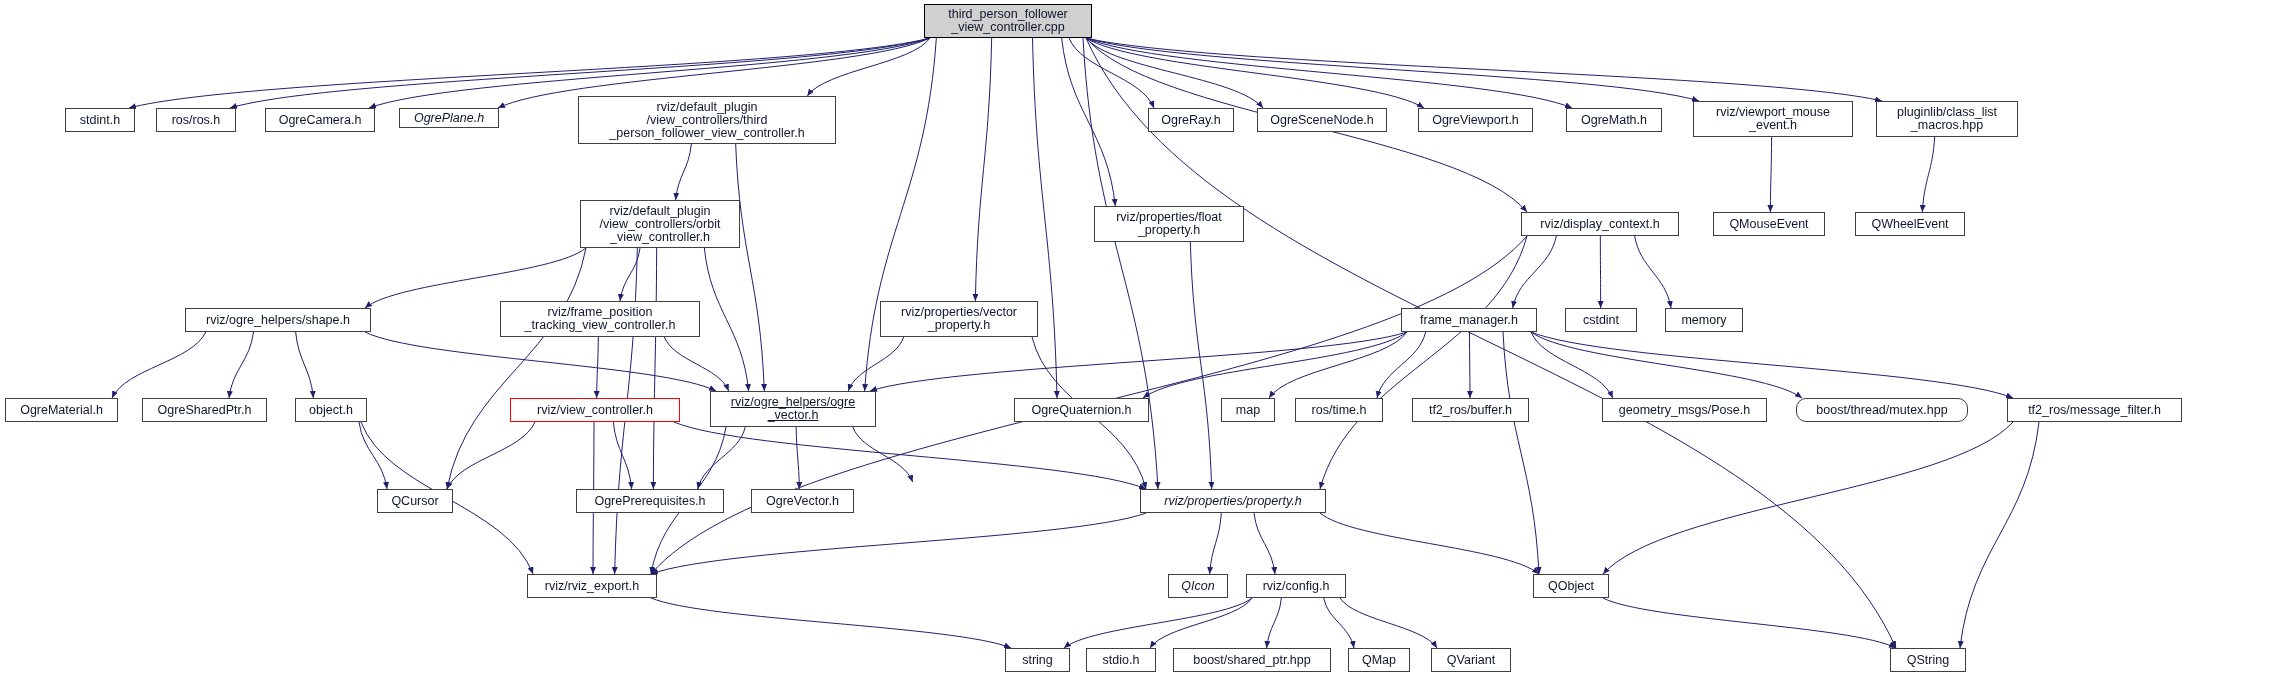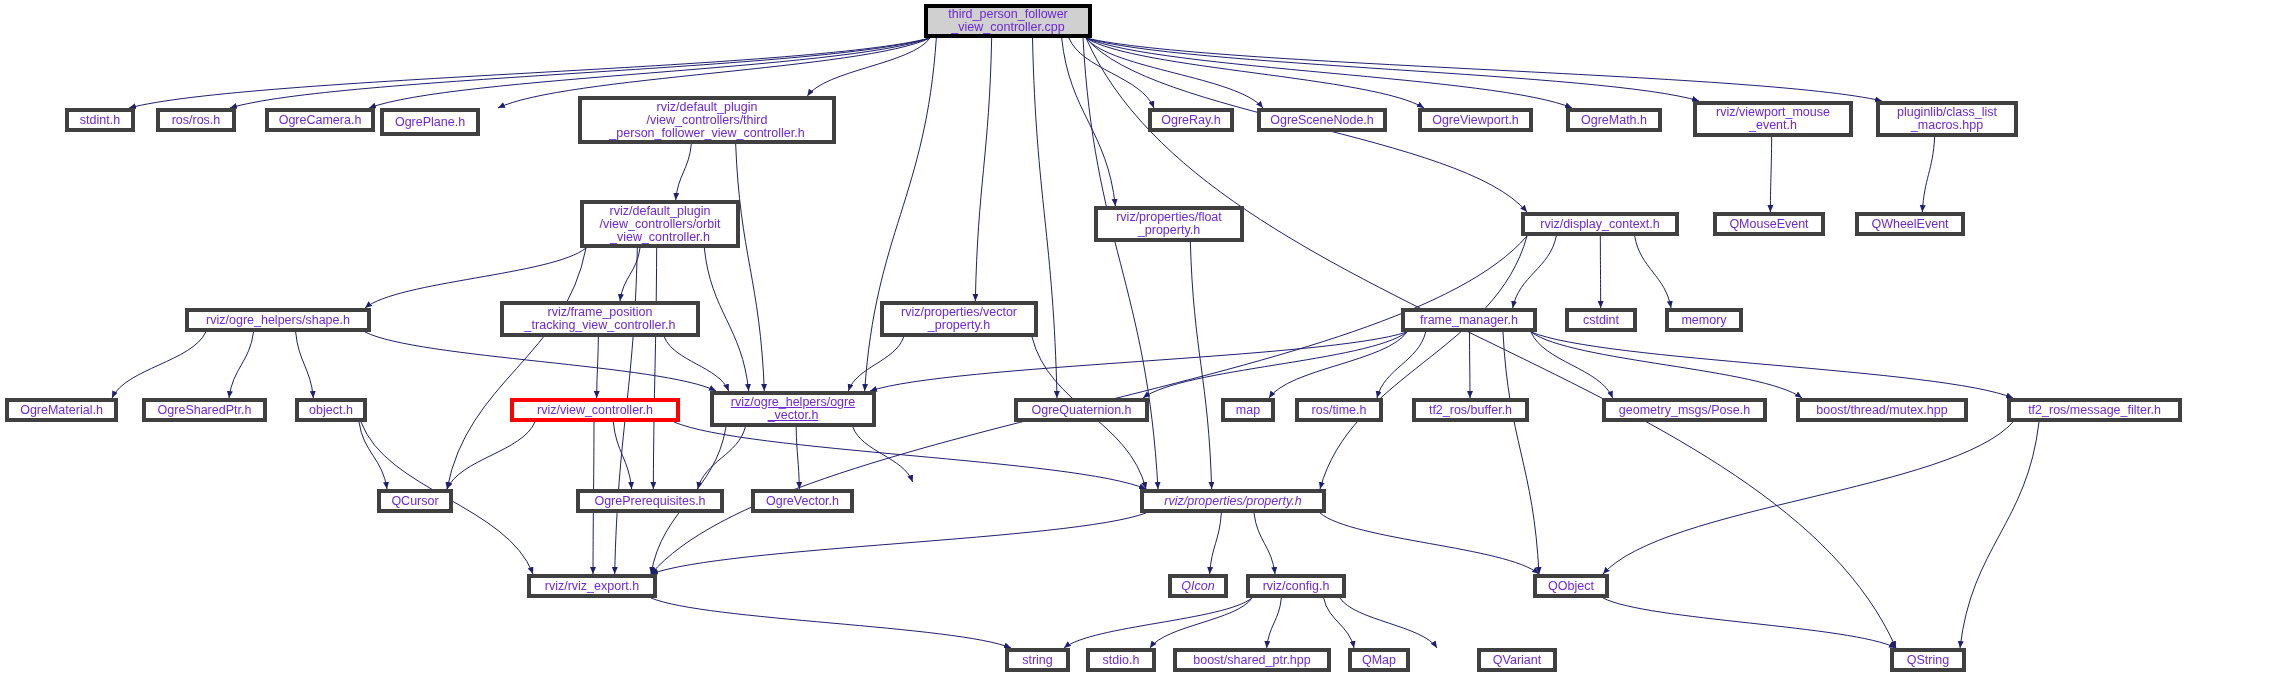--- a/index.html
+++ b/index.html
@@ -21,23 +21,23 @@
     position: absolute;
     left: 0;
     top: 0;
     width: 2277px;
     height: 677px;
     pointer-events: none;
   }
   .node {
     position: absolute;
     box-sizing: border-box;
-    border: 4px solid #404040;
+    border: 1px solid #404040;
     background: #ffffff;
-    color: #6d28d9;
+    color: #0f172a;
     font-size: 12.5px;
     line-height: 13px;
     text-align: center;
     display: flex;
     align-items: center;
     justify-content: center;
     white-space: pre;
     padding: 0 3px;
     z-index: 2;
   }
@@ -134,21 +134,21 @@
         <path d="M1340,598 C1354.55,620.5 1422.45,625.5 1437,648" marker-end="url(#arrow)"></path>
         <path d="M1603,598 C1646.95,620.5 1852.05,625.5 1896,648" marker-end="url(#arrow)"></path>
         <path d="M651,598 C705,620.5 957,625.5 1011,648" marker-end="url(#arrow)"></path>
       </g>
   </svg>
 <div class="node root" style="left: 924px; top: 4px; width: 168px; height: 34px;">third_person_follower
 _view_controller.cpp</div>
     <div class="node" style="left: 65px; top: 108px; width: 70px; height: 24px;">stdint.h</div>
     <div class="node" style="left: 156px; top: 108px; width: 80px; height: 24px;">ros/ros.h</div>
     <div class="node" style="left: 265px; top: 108px; width: 110px; height: 24px;">OgreCamera.h</div>
-    <div class="node" style="left: 380px; top: 108px; width: 100px; height: 28px;">OgrePlane.h</div>
+    <div class="node" style="left: 399px; top: 108px; width: 100px; height: 20px; font-style: italic;">OgrePlane.h</div>
     <div class="node" style="left: 578px; top: 96px; width: 258px; height: 48px;">rviz/default_plugin
 /view_controllers/third
 _person_follower_view_controller.h</div>
     <div class="node" style="left: 1148px; top: 108px; width: 86px; height: 24px;">OgreRay.h</div>
     <div class="node" style="left: 1257px; top: 108px; width: 130px; height: 24px;">OgreSceneNode.h</div>
     <div class="node" style="left: 1418px; top: 108px; width: 115px; height: 24px;">OgreViewport.h</div>
     <div class="node" style="left: 1566px; top: 108px; width: 96px; height: 24px;">OgreMath.h</div>
     <div class="node" style="left: 1693px; top: 101px; width: 160px; height: 36px;">rviz/viewport_mouse
 _event.h</div>
     <div class="node" style="left: 1876px; top: 101px; width: 142px; height: 36px;">pluginlib/class_list
@@ -173,29 +173,29 @@
     <div class="node" style="left: 142px; top: 398px; width: 125px; height: 24px;">OgreSharedPtr.h</div>
     <div class="node" style="left: 295px; top: 398px; width: 72px; height: 24px;">object.h</div>
     <div class="node highlight" style="left: 510px; top: 398px; width: 170px; height: 24px;">rviz/view_controller.h</div>
     <div class="node" style="left: 710px; top: 391px; width: 166px; height: 36px; text-decoration: underline;">rviz/ogre_helpers/ogre
 _vector.h</div>
     <div class="node" style="left: 1014px; top: 398px; width: 135px; height: 24px;">OgreQuaternion.h</div>
     <div class="node" style="left: 1221px; top: 398px; width: 54px; height: 24px;">map</div>
     <div class="node" style="left: 1295px; top: 398px; width: 88px; height: 24px;">ros/time.h</div>
     <div class="node" style="left: 1412px; top: 398px; width: 117px; height: 24px;">tf2_ros/buffer.h</div>
     <div class="node" style="left: 1602px; top: 398px; width: 165px; height: 24px;">geometry_msgs/Pose.h</div>
-    <div class="node" style="left: 1796px; top: 398px; width: 172px; height: 24px;">boost/thread/mutex.hpp</div>
+    <div class="node" style="left: 1796px; top: 398px; width: 172px; height: 24px; border-radius: 10px;">boost/thread/mutex.hpp</div>
     <div class="node" style="left: 2007px; top: 398px; width: 175px; height: 24px;">tf2_ros/message_filter.h</div>
     <div class="node" style="left: 377px; top: 489px; width: 76px; height: 24px;">QCursor</div>
     <div class="node" style="left: 576px; top: 489px; width: 148px; height: 24px;">OgrePrerequisites.h</div>
     <div class="node" style="left: 751px; top: 489px; width: 103px; height: 24px;">OgreVector.h</div>
     <div class="node" style="left: 1140px; top: 489px; width: 186px; height: 24px; font-style: italic;">rviz/properties/property.h</div>
     <div class="node" style="left: 1168px; top: 574px; width: 60px; height: 24px; font-style: italic;">QIcon</div>
     <div class="node" style="left: 1246px; top: 574px; width: 100px; height: 24px;">rviz/config.h</div>
     <div class="node" style="left: 1533px; top: 574px; width: 76px; height: 24px;">QObject</div>
     <div class="node" style="left: 527px; top: 574px; width: 130px; height: 24px;">rviz/rviz_export.h</div>
     <div class="node" style="left: 1005px; top: 648px; width: 65px; height: 24px;">string</div>
     <div class="node" style="left: 1086px; top: 648px; width: 70px; height: 24px;">stdio.h</div>
     <div class="node" style="left: 1173px; top: 648px; width: 158px; height: 24px;">boost/shared_ptr.hpp</div>
     <div class="node" style="left: 1348px; top: 648px; width: 62px; height: 24px;">QMap</div>
-    <div class="node" style="left: 1431px; top: 648px; width: 80px; height: 24px; margin-left: 46px;">QVariant</div>
+    <div class="node" style="left: 1431px; top: 648px; width: 80px; height: 24px;">QVariant</div>
     <div class="node" style="left: 1890px; top: 648px; width: 76px; height: 24px;">QString</div>
   </div>
 
 </body></html>

